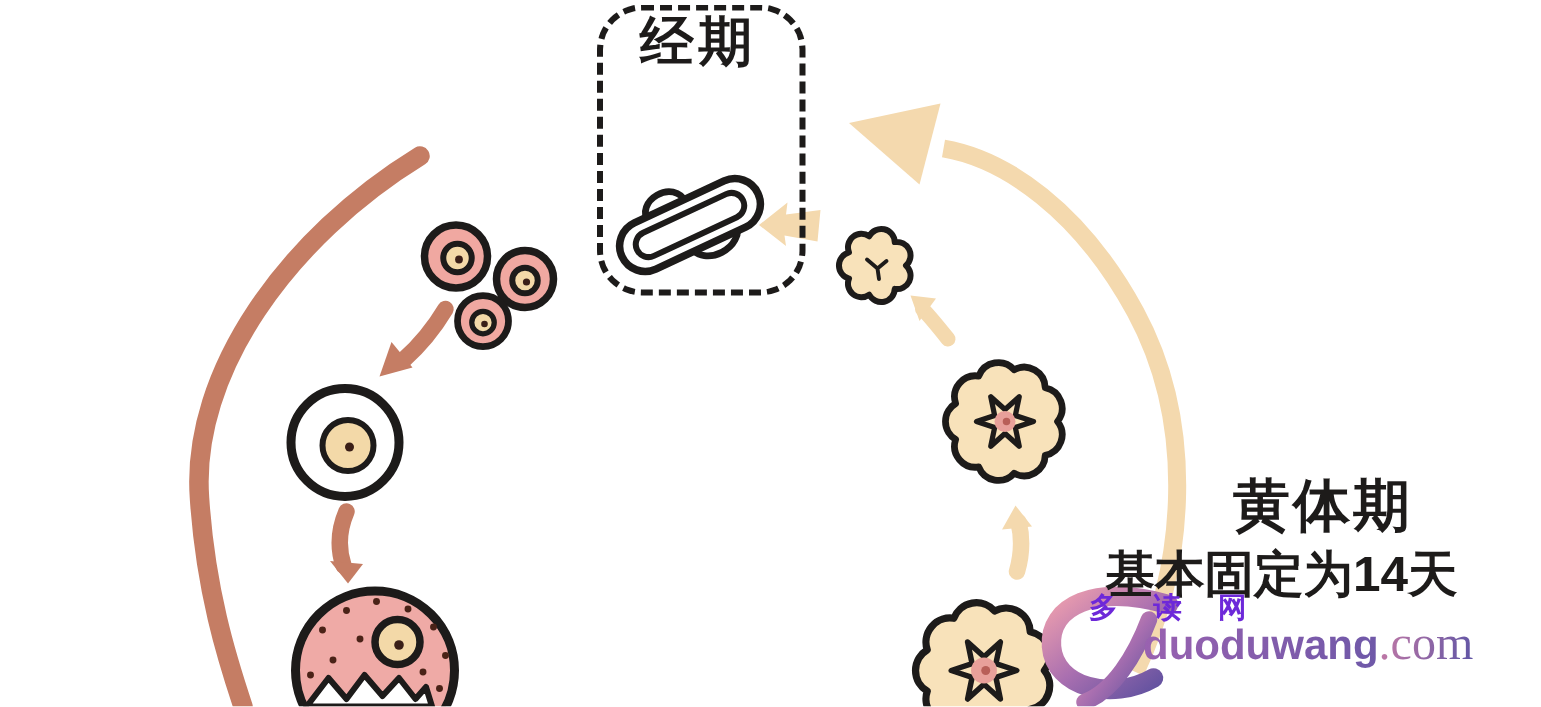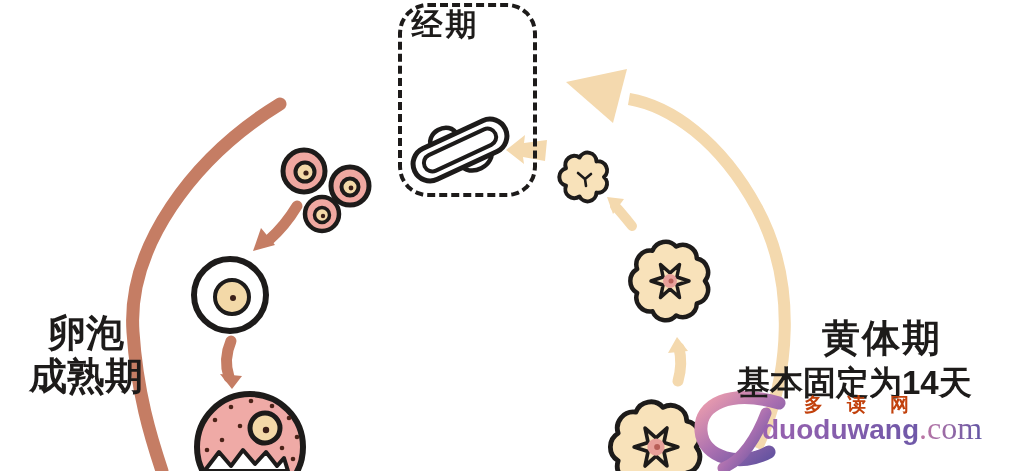--- a/index.html
+++ b/index.html
@@ -2,28 +2,28 @@
 <html><head>
 <meta charset="utf-8">
 <style>
   html,body{margin:0;padding:0;background:#fff;}
   #stage{position:relative;width:1027px;height:471px;overflow:hidden;background:#ffffff;
          font-family:"Liberation Sans",sans-serif;}
   svg.art{position:absolute;left:0;top:0;}
   .label{position:absolute;color:#1d1b1a;font-weight:bold;line-height:1.12;}
   #phase-box{position:absolute;left:398px;top:3px;width:131px;height:186px;
              border:4px dashed #1d1b1a;border-radius:30px;background:transparent;}
-  #phase-box-title{left:376px;top:8px;width:139px;text-align:center;font-size:31px;letter-spacing:3px;}
+  #phase-box-title{left:396px;top:8px;width:139px;text-align:center;font-size:36px;letter-spacing:3px;}
   #phase-box-duration{left:398px;top:53px;width:139px;text-align:center;font-size:31px;}
   #follicular-label{left:0px;top:312px;width:172px;text-align:center;font-size:38px;}
   #center-title{left:364px;top:334px;width:200px;text-align:center;font-size:42px;letter-spacing:1px;}
   #luteal-label{left:742px;top:317px;width:200px;text-align:right;font-size:38px;letter-spacing:2px;}
   #luteal-note{left:737px;top:365px;font-size:33px;white-space:nowrap;}
-  #watermark-cn{position:absolute;left:804px;top:392px;font-size:19px;font-weight:bold;
-                letter-spacing:24px;color:#c2410c;white-space:nowrap;}
+  #watermark-cn{position:absolute;left:726px;top:392px;font-size:19px;font-weight:bold;
+                letter-spacing:24px;color:#6d28d9;white-space:nowrap;}
   #watermark-latin{position:absolute;left:762px;top:412px;display:flex;align-items:baseline;}
   #watermark-site{font-size:28px;font-weight:bold;
                   background:linear-gradient(100deg,#9a62b0,#6e58a8);
                   -webkit-background-clip:text;background-clip:text;
                   color:#7b55a8;-webkit-text-fill-color:transparent;}
   #watermark-tld{font-size:32px;line-height:1;font-family:"Liberation Serif",serif;
                  background:linear-gradient(100deg,#c77ba6,#5f55a5);
                  -webkit-background-clip:text;background-clip:text;
                  color:#6f5ba8;-webkit-text-fill-color:transparent;}
 </style>
@@ -144,24 +144,20 @@
 
     <g fill="none" stroke="url(#wmg)" stroke-linecap="round">
       <path d="M779,403 C730,389 699,404 701,431 C703,458 741,468 769,452" stroke-width="13"></path>
       <path d="M766,413 C757,437 742,461 723,468" stroke-width="11"></path>
     </g>
   </svg>
 
   <div id="phase-box"></div>
   <div id="phase-box-title" class="label">经期</div>
 
-  <div id="follicular-label" class="label">
-    <div>卵泡</div>
-    <div>成熟期</div>
-  </div>
 
 
   <div id="luteal-label" class="label">黄体期</div>
   <div id="luteal-note" class="label">基本固定为14天</div>
 
   <div id="watermark-cn">多读网</div>
   <div id="watermark-latin">
     <span id="watermark-site">duoduwang</span>
     <span id="watermark-tld">.com</span>
   </div>

